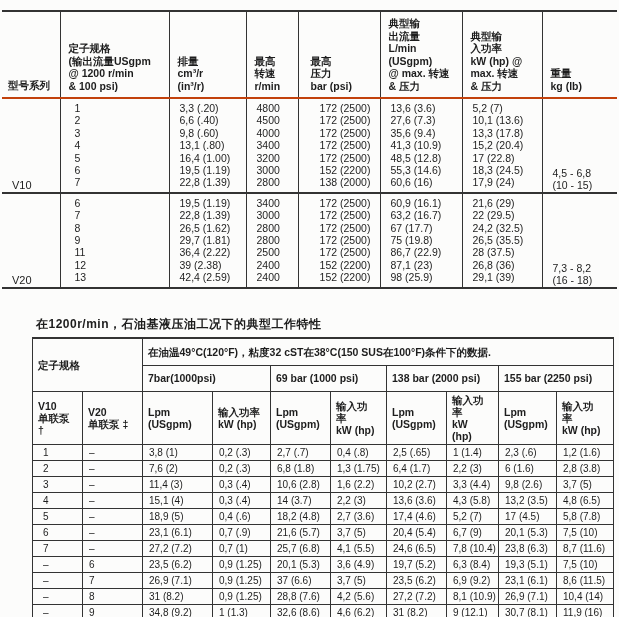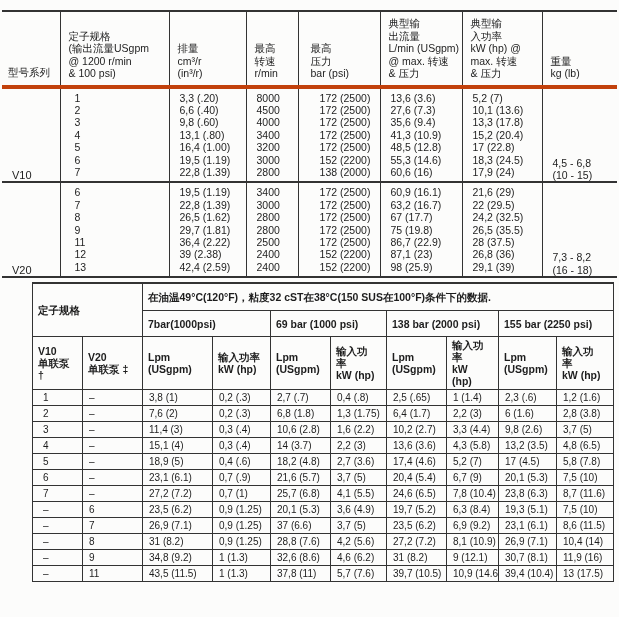--- a/index.html
+++ b/index.html
@@ -18,22 +18,22 @@
     border-collapse:collapse;table-layout:fixed;
     border-top:2px solid #333;border-bottom:2px solid #333;
     font-size:10.5px;
   }
   table.spec th,table.spec td{
     border-left:1px solid #333;
     padding:0;text-align:left;vertical-align:bottom;
   }
   table.spec .bl0{border-left:none;}
   table.spec thead th{
-    border-bottom:4px solid #c2410c;
-    font-weight:normal;font-size:10.5px;line-height:12.5px;
+    border-bottom:2px solid #c2410c;
+    font-weight:bold;font-size:10.5px;line-height:12.5px;
     white-space:pre-line;
     padding:5px 2px 5px 8px;
   }
   table.spec thead th.hc0{padding-left:6px;padding-bottom:6px;margin-top:36px;}
   table.spec thead th.hc4{padding-left:12px;}
   table.spec tbody td{height:12.4px;line-height:12.4px;padding-left:10px;}
   table.spec tbody td.dc0{padding-left:14px;}
   table.spec tbody td.dc3{padding-left:12px;text-align:center;}
   table.spec tbody.s1 tr:first-child td{border-top:2px solid #333;}
   table.spec tbody tr:first-child td{padding-top:3px;}
@@ -115,21 +115,21 @@
 &amp; 压力</th>
         <th class="hc7">重量
 kg (lb)</th>
       </tr>
     </thead>
     <tbody id="sect0" class="s0">
         <tr>
           <td class="model-cell bl0" rowspan="7">V10</td>
           <td class="dc0">1</td>
           <td class="dc1">3,3 (.20)</td>
-          <td class="dc2">8000</td>
+          <td class="dc2">4800</td>
           <td class="dc3">172 (2500)</td>
           <td class="dc4">13,6 (3.6)</td>
           <td class="dc5">5,2 (7)</td>
           <td class="weight-cell" rowspan="7">4,5 - 6,8
 (10 - 15)</td>
         </tr>
         <tr>
           <td class="dc0">2</td>
           <td class="dc1">6,6 (.40)</td>
           <td class="dc2">4500</td>
@@ -234,20 +234,21 @@
           <td class="dc0">13</td>
           <td class="dc1">42,4 (2.59)</td>
           <td class="dc2">2400</td>
           <td class="dc3">152 (2200)</td>
           <td class="dc4">98 (25.9)</td>
           <td class="dc5">29,1 (39)</td>
         </tr>
       </tbody>
   </table>
 
+  <div class="perf-title">在1200r/min，石油基液压油工况下的典型工作特性</div>
 
   <table class="perf">
     <colgroup>
       <col style="width:50px">
         <col style="width:60px">
       <col style="width:70px">
         <col style="width:58px">
       <col style="width:60px">
         <col style="width:56px">
       <col style="width:60px">

